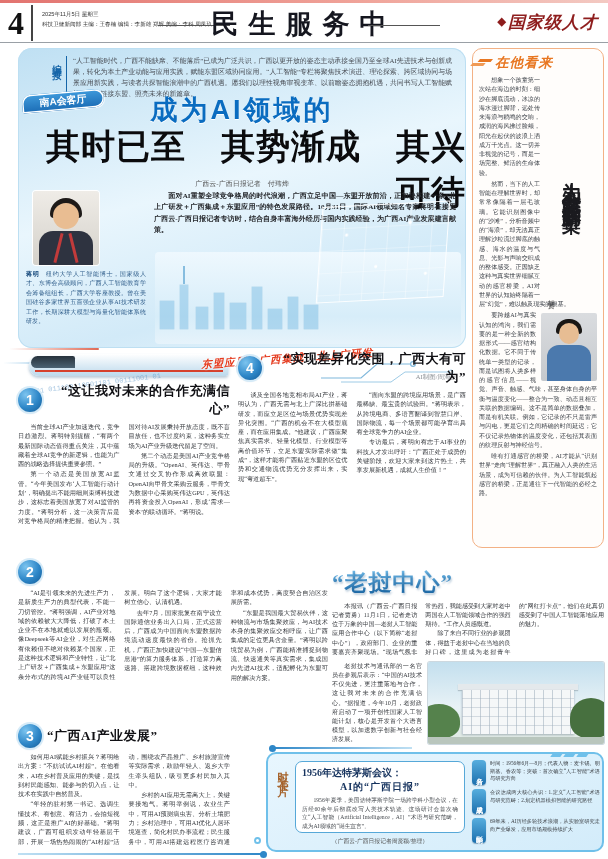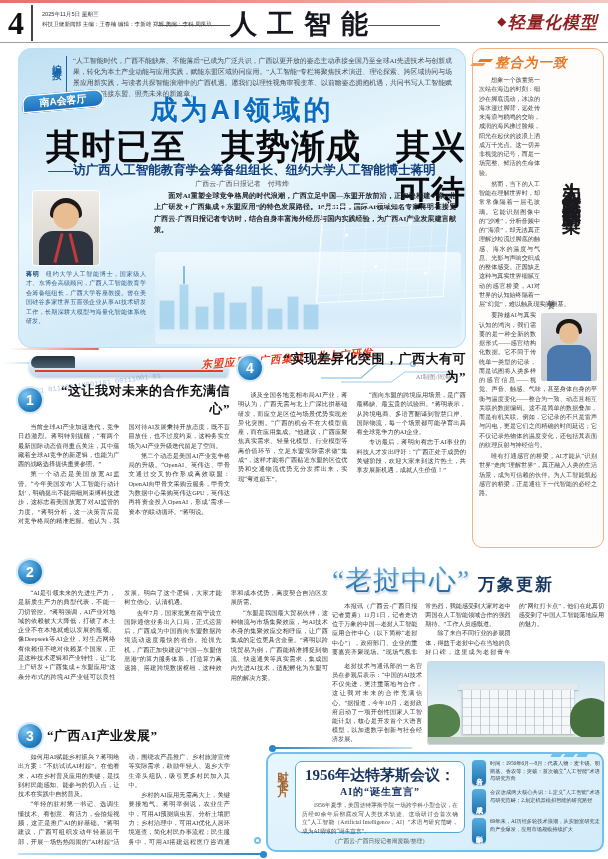--- a/index.html
+++ b/index.html
@@ -136,21 +136,21 @@
   .sec3 .sec-body { column-count:2; height:96px; }
 
   
   .asean { left:332px; top:552px; width:272px; height:194px; }
   .as-head { display:flex; align-items:flex-end; gap:8px; height:46px; }
   .as-logo { font-size:12px; font-weight:900; font-style:italic; color:#1577c8;
     letter-spacing:1px; padding-bottom:6px; white-space:nowrap;
     text-shadow:1px 1px 0 #cfe8f8; font-family:"Liberation Sans",sans-serif; }
   .as-logo::after { content:""; display:block; width:64px; height:2px; margin-top:2px;
     background:linear-gradient(90deg,#1577c8,transparent); transform:skewX(-35deg); }
-  .as-h1 { font-size:27px; font-weight:400;
+  .as-h1 { font-size:23px; font-weight:700;
     background:linear-gradient(180deg,#7cc4ef,#0f5d9e); -webkit-background-clip:text;
     background-clip:text; color:transparent; letter-spacing:1px;
     text-shadow:1px 2px 2px rgba(20,80,130,.25); }
   .as-h2 { font-size:17px; font-weight:900; color:#16365f; padding-bottom:2px; letter-spacing:2px; }
   .as-cols { column-count:3; column-gap:8px; font-size:6.1px; line-height:1.5; color:#33363b;
     text-align:justify; height:56px; overflow:hidden; margin-top:4px; }
   .as-cols p, .as-colb p { text-indent:2em; }
   .as-row { display:flex; gap:6px; margin-top:4px; }
   .as-colb { width:90px; font-size:6.1px; line-height:1.5; color:#33363b; text-align:justify;
     height:82px; overflow:hidden; }
@@ -171,21 +171,21 @@
   .tcard { left:266px; top:752px; width:338px; height:100px; border-radius:10px;
     background:linear-gradient(160deg,#e8f6fe,#d3ecfa); border:2px solid #6fc0ea; }
   .tc-deco { position:absolute; top:-2px; right:14px; display:flex; gap:3px; }
   .tc-deco i { width:10px; height:5px; background:#6fc0ea; transform:skewX(-35deg); display:block; }
   .tc-dot { position:absolute; left:-14px; bottom:6px; width:7px; height:7px; border:2px solid #6fc0ea;
     border-radius:50%; background:#fff; }
   .tc-label { position:absolute; left:7px; top:8px; writing-mode:vertical-rl; font-size:11px;
     font-weight:900; color:#a5622a; letter-spacing:5px; height:86px; }
   .tc-inner { position:absolute; left:27px; top:7px; width:170px; height:72px; background:#fff;
     border:1.5px solid #56a8d8; border-radius:7px; padding:4px 6px; }
-  .tc-t1 { text-align:center; font-size:15px; font-weight:900; color:#16335e; }
+  .tc-t1 { font-size:10px; font-weight:900; color:#16335e; }
   .tc-t2 { text-align:center; font-size:10px; font-weight:900; color:#16335e; letter-spacing:1px; }
   .tc-body { font-size:5.7px; line-height:1.5; color:#44484d; text-align:justify; margin-top:2px;
     text-indent:2em; height:34px; overflow:hidden; }
   .tc-credit { position:absolute; left:27px; top:83px; width:170px; text-align:center;
     font-size:5.8px; color:#555; }
   .tc-facts { position:absolute; left:204px; top:6px; width:128px; display:flex;
     flex-direction:column; gap:3px; }
   .fact { display:flex; gap:4px; align-items:flex-start; }
   .fact-tag { flex:0 0 14px; width:14px; height:25px; border-radius:4px;
     background:linear-gradient(180deg,#57aede,#1c6fae); color:#fff; font-size:7px; font-weight:bold;
@@ -208,36 +208,35 @@
 
   <div class="abs top-strip"></div>
 
   <div class="abs hdr">
     <div class="hdr-num">4</div>
     <div class="hdr-date">
       <div>2025年11月5日 星期三</div>
       <div>科技卫健新闻部 主编：王春楠 编辑：李新雄 郑辉 美编：李科 周凤玖</div>
     </div>
     <div class="hdr-rule rule-l"></div>
-    <div class="hdr-title">人工智能</div>
+    <div class="hdr-title">民生服务中</div>
     <div class="hdr-rule rule-r"></div>
     <div class="masthead">
-      <span class="dia">◆</span><span>轻量化模型</span>
+      <span class="dia">◆</span><span>国家级人才</span>
     </div>
   </div>
 
   <div class="abs card">
     <div class="ed-row">
       <div class="ed-label">编者按</div>
       <div class="ed-text">“人工智能时代，广西不能缺席、不能落后”已成为广泛共识，广西以更开放的姿态主动承接全国乃至全球AI先进技术与创新成果，转化为本土产业动能与应用实践，赋能东盟区域协同应用。“人工智能”专栏将聚焦技术演进、理论探索、跨区域协同与场景应用新实践，与读者共探智能浪潮中的广西机遇。愿我们以理性视角审视变革、以前瞻姿态拥抱机遇，共同书写人工智能赋能八桂、链接东盟、照亮未来的新篇章。</div>
     </div>
     <div class="badge-nanA">南A会客厅</div>
     <div class="kicker">成为AI领域的</div>
     <div class="headline">其时已至　其势渐成　其兴可待</div>
-    <div class="subhead">——访广西人工智能教育学会筹备组组长、纽约大学人工智能博士蒋明</div>
     <div class="byline">广西云-广西日报记者　付玮烨</div>
     <div class="portrait">
       <div class="p-hair"></div>
       <div class="p-face"></div>
       <div class="p-body"></div>
       <div class="p-lan1"></div>
       <div class="p-lan2"></div>
     </div>
     <div class="bio"><b>蒋明</b><span>　纽约大学人工智能博士，国家级人才、东博会高级顾问，广西人工智能教育学会筹备组组长，广西大学客座教授。曾在美国硅谷多家世界五百强企业从事AI技术研发工作，长期深耕大模型与海量化智能体系统研发。</span></div>
     <div class="intro">面对AI重塑全球竞争格局的时代浪潮，广西立足中国—东盟开放前沿，正加快构建一条“北上广研发＋广西集成＋东盟应用”的特色发展路径。10月31日，国际AI领域知名专家蒋明在接受广西云-广西日报记者专访时，结合自身丰富海外经历与国内实践经验，为广西AI产业发展建言献策。</div>
@@ -269,21 +268,21 @@
     <svg class="circuit" width="140" height="36" viewBox="0 0 140 36">
       <polyline points="0,30 40,30 56,16 90,16" fill="none" stroke="#7fb8dc" stroke-width="1.2"></polyline>
       <polyline points="20,34 70,34 84,24 128,24" fill="none" stroke="#9ecbe6" stroke-width="1"></polyline>
       <circle cx="92" cy="16" r="2.4" fill="none" stroke="#7fb8dc" stroke-width="1.2"></circle>
       <circle cx="130" cy="24" r="2" fill="none" stroke="#9ecbe6" stroke-width="1"></circle>
     </svg>
     <div class="img-caption">AI制图/周海笑</div>
   </div>
 
   <div class="abs vp">
-    <div class="vp-logo">整合为一致</div>
+    <div class="vp-logo">在他看来</div>
     <div class="vp-flow">
       <div class="vp-title-float">
         <div class="vp-title">为人工智能筑起感官的桥梁</div>
         <div class="vp-author">胡贵</div>
       </div>
       <p>想象一个孩童第一次站在海边的时刻：细沙在脚底流动，冰凉的海水漫过脚背，远处传来海浪与鸥鸣的交响，咸润的海风拂过脸颊，阳光在起伏的波浪上洒成万千光点。这一切并非视觉的记号，而是一场完整、鲜活的生命体验。</p>
       <p>然而，当下的人工智能在理解世界时，却常常像隔着一层毛玻璃。它能识别图像中的“沙滩”，分析音频中的“海浪”，却无法真正理解沙粒流过脚底的触感、海水的温度与气息、光影与声响交织成的整体感受。正因缺乏这种与真实世界细腻互动的感官桥梁，AI对世界的认知始终隔着一层“幻觉”，难以触及现实的根基。</p>
       <div class="vp-photo">
         <div class="vpp-hair"></div>
         <div class="vpp-face"></div>
@@ -337,21 +336,20 @@
     <div class="sec-body">
       <p>如何用AI赋能乡村振兴？蒋明给出方案：“不妨试试AI村超”。在他看来，AI在乡村普及应用的关键，是找到村民能感知、能参与的切入点，让技术在实践中自然普及。</p>
       <p>“年轻的驻村第一书记、选调生懂技术、有创意、有活力，会拍短视频，这正是推广AI的好基础。”蒋明建议，广西可组织发动年轻基层干部，开展一场热热闹闹的“AI村超”活动，围绕农产品推广、乡村旅游宣传等实际需求，鼓励年轻人、返乡大学生牵头组队，吸引更多村民加入其中。</p>
       <p>乡村的AI应用无需高大上，关键要接地气。蒋明举例说，农业生产中，可用AI预测病虫害、分析土壤肥力；乡村治理中，可用AI优化人居环境巡查，简化村民办事流程；民生服务中，可用AI搭建远程医疗咨询通道，助力打通农产品外销平台……“核心是解决问题，只要能帮村民省钱、省力、增收，技术就有生命力，不能去做‘为AI而AI’的形式主义。”</p>
     </div>
   </div>
 
   <div class="abs asean">
     <div class="as-head">
       <div class="as-h1">“老挝中心”</div>
-      <div class="as-h2">万象更新</div>
     </div>
     <div class="as-cols">
       <p>本报讯（广西云-广西日报记者贾勇）11月1日，记者走访位于万象的中国—老挝人工智能应用合作中心（以下简称“老挝中心”），政府部门、企业的重要嘉宾齐聚现场。“现场气氛非常热烈，我能感受到大家对老中两国在人工智能领域合作的强烈期待。”工作人员感慨道。</p>
       <p>除了来自不同行业的参观团体，得益于老挝中心在当地的良好口碑，这里成为老挝青年的“网红打卡点”，他们在此真切感受到了中国人工智能落地应用的魅力。</p>
     </div>
     <div class="as-row">
       <div class="as-colb">
         <p>老挝技术与通讯部的一名官员在参观后表示：“中国的AI技术不仅先进，更注重落地与合作，这让我对未来的合作充满信心。”据报道，今年10月，老挝政府启动了一项开创性国家人工智能计划，核心是开发首个大语言模型，以加速数字创新与社会经济发展。</p>
       </div>
       <div class="as-photo">
@@ -368,21 +366,21 @@
   <div class="abs tcard">
     <div class="tc-deco">
         <i></i>
         <i></i>
         <i></i>
       </div>
     <div class="tc-dot"></div>
     <div class="tc-label">时光卡片</div>
     <div class="tc-inner">
       <div class="tc-t1">1956年达特茅斯会议：</div>
-      <div class="tc-t2">AI的“诞生宣言”</div>
+      <div class="tc-t2">AI的“广西日报”</div>
       <div class="tc-body">1956年夏季，美国达特茅斯学院一场跨学科小型会议，在历经60余年后彻底改写人类技术轨迹。这场研讨会首次确立“人工智能（Artificial Intelligence，AI）”术语与研究范畴，成为AI领域的“诞生宣言”。</div>
     </div>
     <div class="tc-credit">（广西云-广西日报记者周贤颖/整理）</div>
     <div class="tc-facts">
       <div class="fact">
         <div class="fact-tag">名片</div>
         <div class="fact-text">时间：1956年6月—8月；代表人物：麦卡锡、明斯基、香农等；突破：首次确立“人工智能”术语与研究方向</div>
       </div>
       <div class="fact">
         <div class="fact-tag">成果</div>

